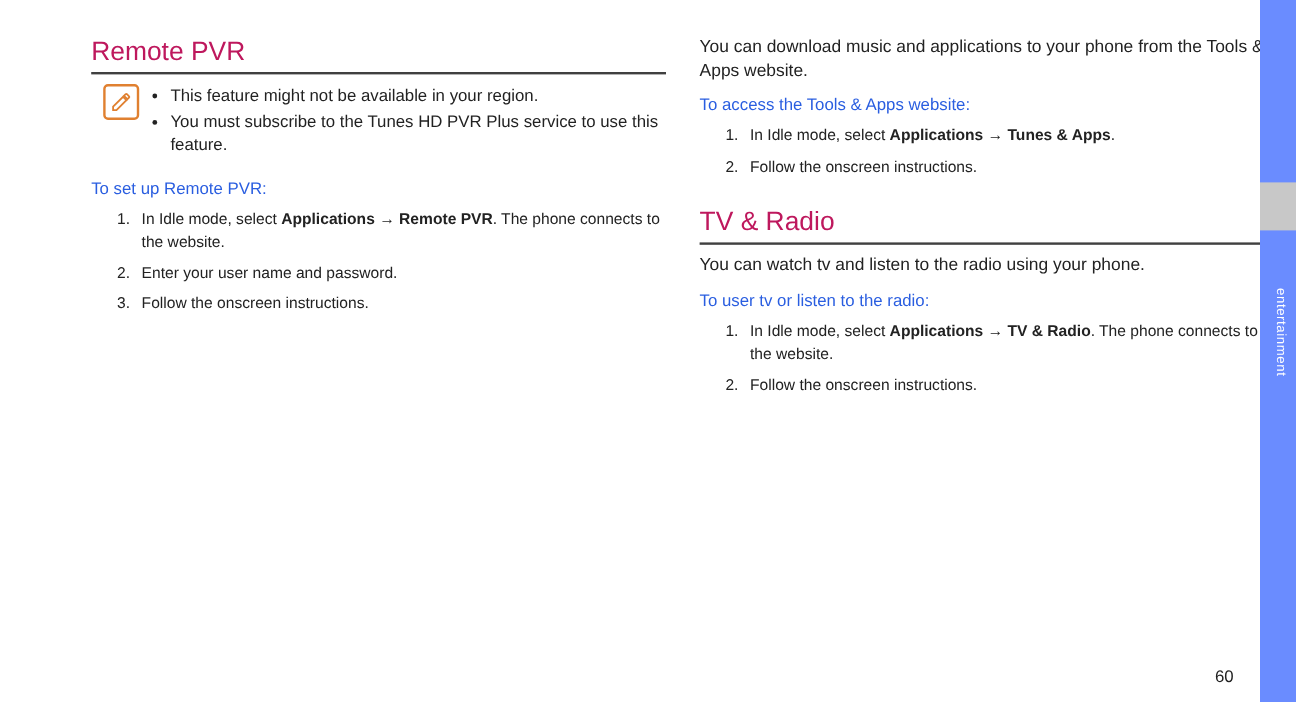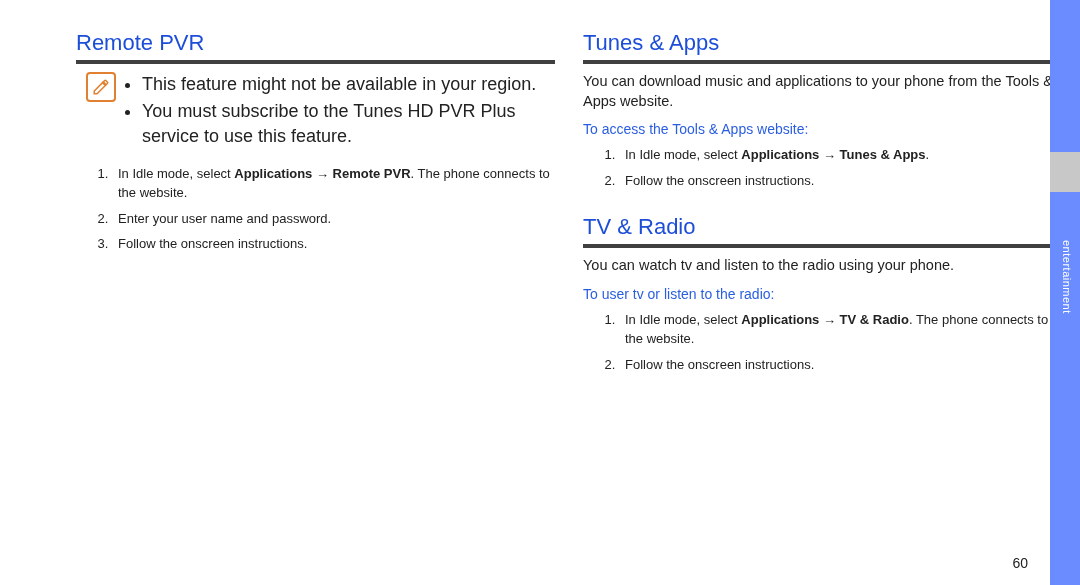--- a/index.html
+++ b/index.html
@@ -20,22 +20,22 @@
       padding: 30px 18px 20px 76px;
       gap: 28px;
     }
     .column {
       flex: 1;
       min-width: 0;
     }
     .section-title {
       font-size: 22px;
       font-weight: normal;
-      color: #1d4ed8;
-      border-bottom: 4px solid #404040;
+      color: #be185d;
+      border-bottom: 2px solid #404040;
       padding-bottom: 4px;
       margin-bottom: 8px;
     }
     .body-text {
       font-size: 14.5px;
       line-height: 1.35;
       color: #222;
       margin-bottom: 10px;
     }
     .note-box {
@@ -54,21 +54,21 @@
       align-items: center;
       justify-content: center;
     }
     .note-icon svg {
       width: 18px;
       height: 18px;
     }
     .note-bullets {
       list-style: disc;
       padding-left: 16px;
-      font-size: 18px;
+      font-size: 14px;
       line-height: 1.4;
       color: #222;
     }
     .note-bullets li {
       margin-bottom: 2px;
     }
     .blue-sub {
       color: #2a5ee0;
       font-size: 14px;
       margin: 16px 0 8px 0;
@@ -136,29 +136,29 @@
           <path d="M3 17.25V21h3.75L17.81 9.94l-3.75-3.75L3 17.25z"></path>
           <path d="M20.71 7.04a1 1 0 0 0 0-1.41l-2.34-2.34a1 1 0 0 0-1.41 0L15.13 5.13l3.75 3.75 1.83-1.84z"></path>
         </svg>
       </div>
       <ul class="note-bullets">
         <li>This feature might not be available in your region.</li>
         <li>You must subscribe to the Tunes HD PVR Plus service to use this feature.</li>
       </ul>
     </div>
 
+    <p class="blue-sub">To set up Remote PVR:</p>
     <ol class="numbered">
       <li><span>In Idle mode, select </span><span class="strong">Applications → Remote PVR</span><span>. The phone connects to the website.</span></li>
       <li>Enter your user name and password.</li>
       <li>Follow the onscreen instructions.</li>
     </ol>
   </div>
 
   <div class="column">
-    <h2 class="section-title">Tunes &amp; Apps</h2>
     <p class="body-text">You can download music and applications to your phone from the Tools &amp; Apps website.</p>
     <p class="blue-sub" style="margin-top:6px;">To access the Tools &amp; Apps website:</p>
     <ol class="numbered">
       <li><span>In Idle mode, select </span><span class="strong">Applications → Tunes &amp; Apps</span><span>.</span></li>
       <li>Follow the onscreen instructions.</li>
     </ol>
 
     <h2 class="section-title second-heading">TV &amp; Radio</h2>
     <p class="body-text">You can watch tv and listen to the radio using your phone.</p>
     <p class="blue-sub" style="margin-top:6px;">To user tv or listen to the radio:</p>

